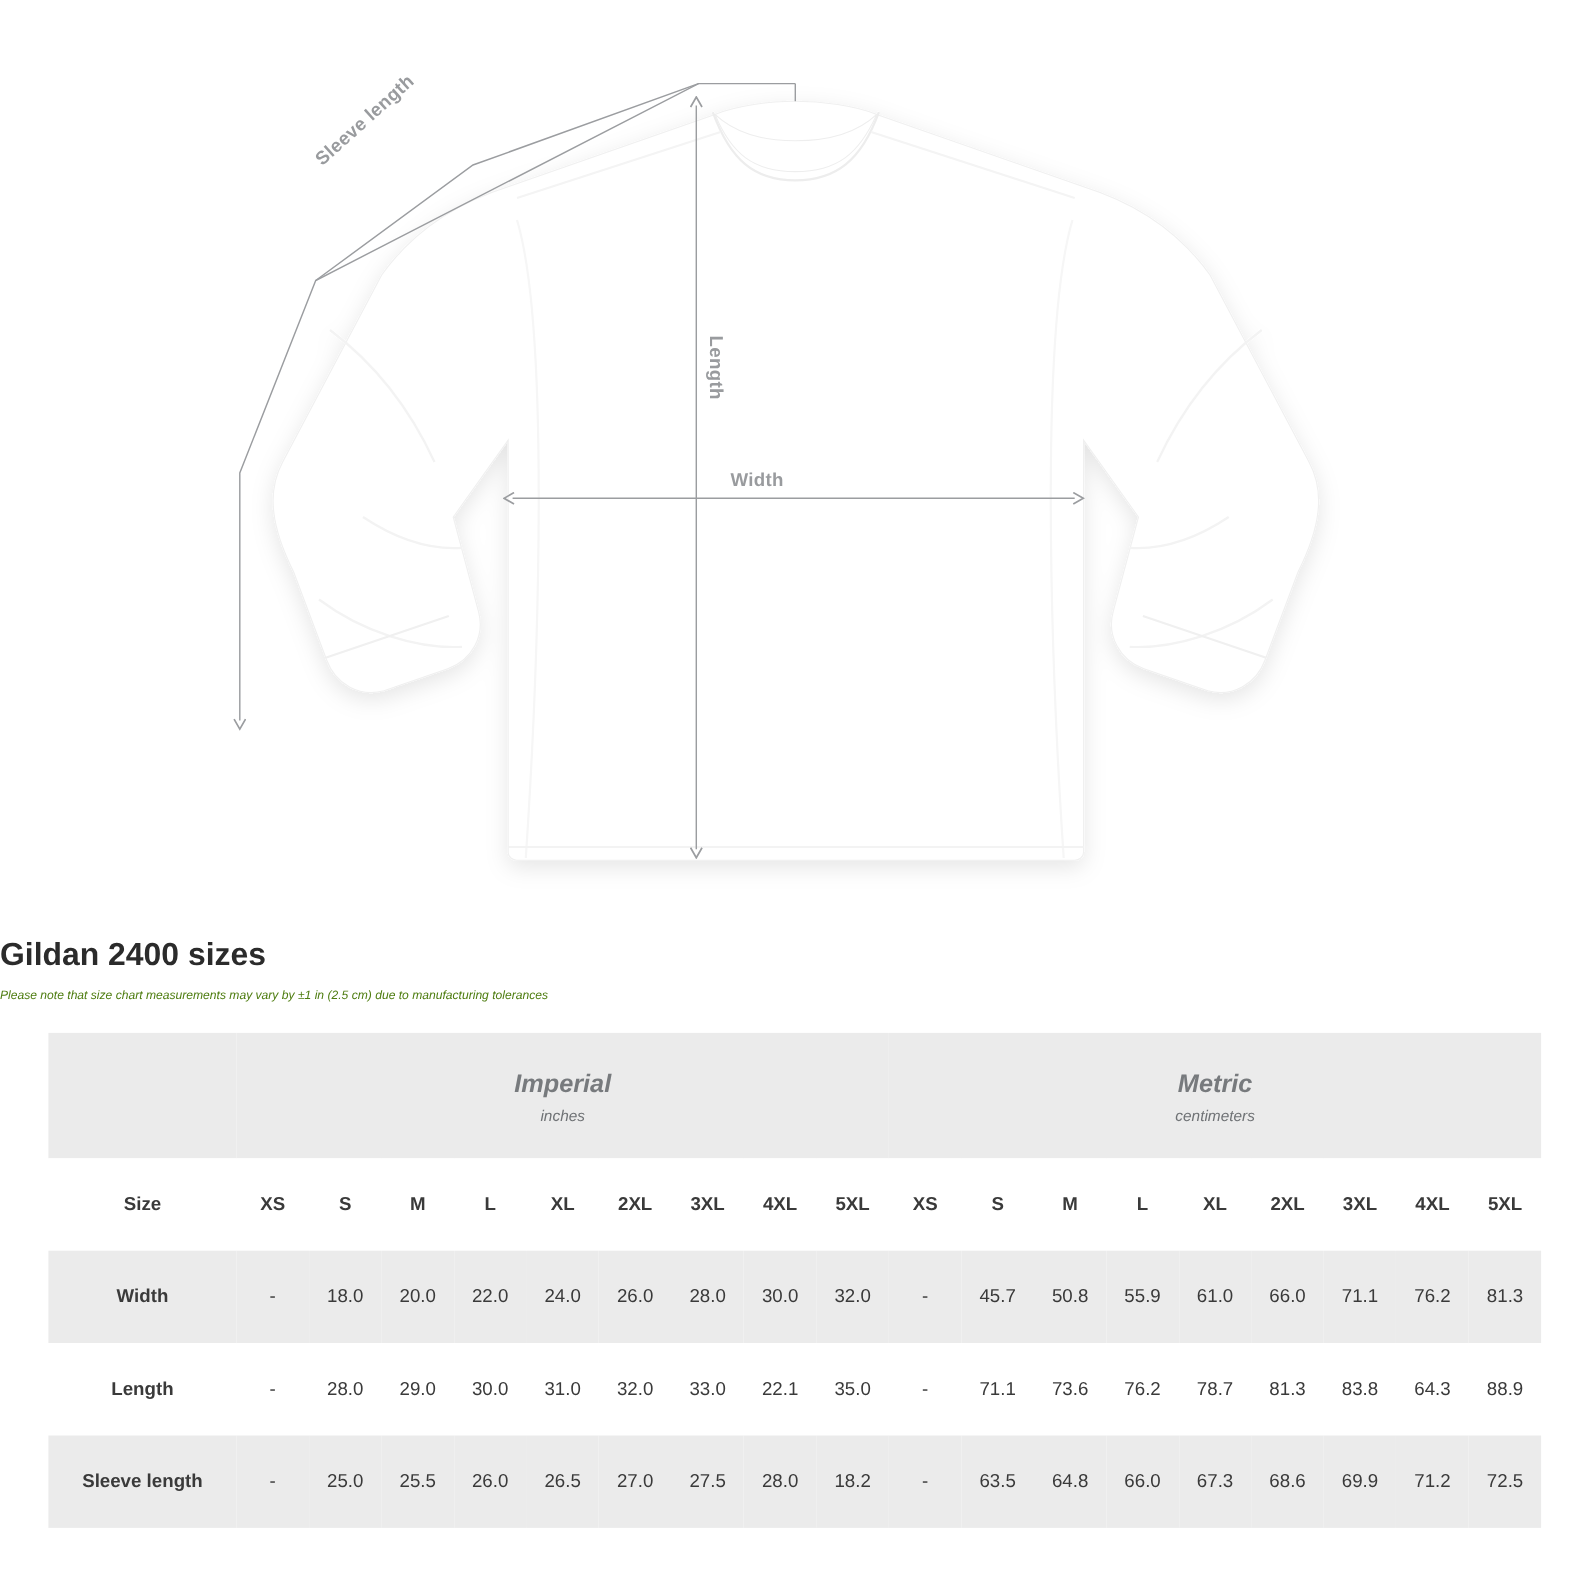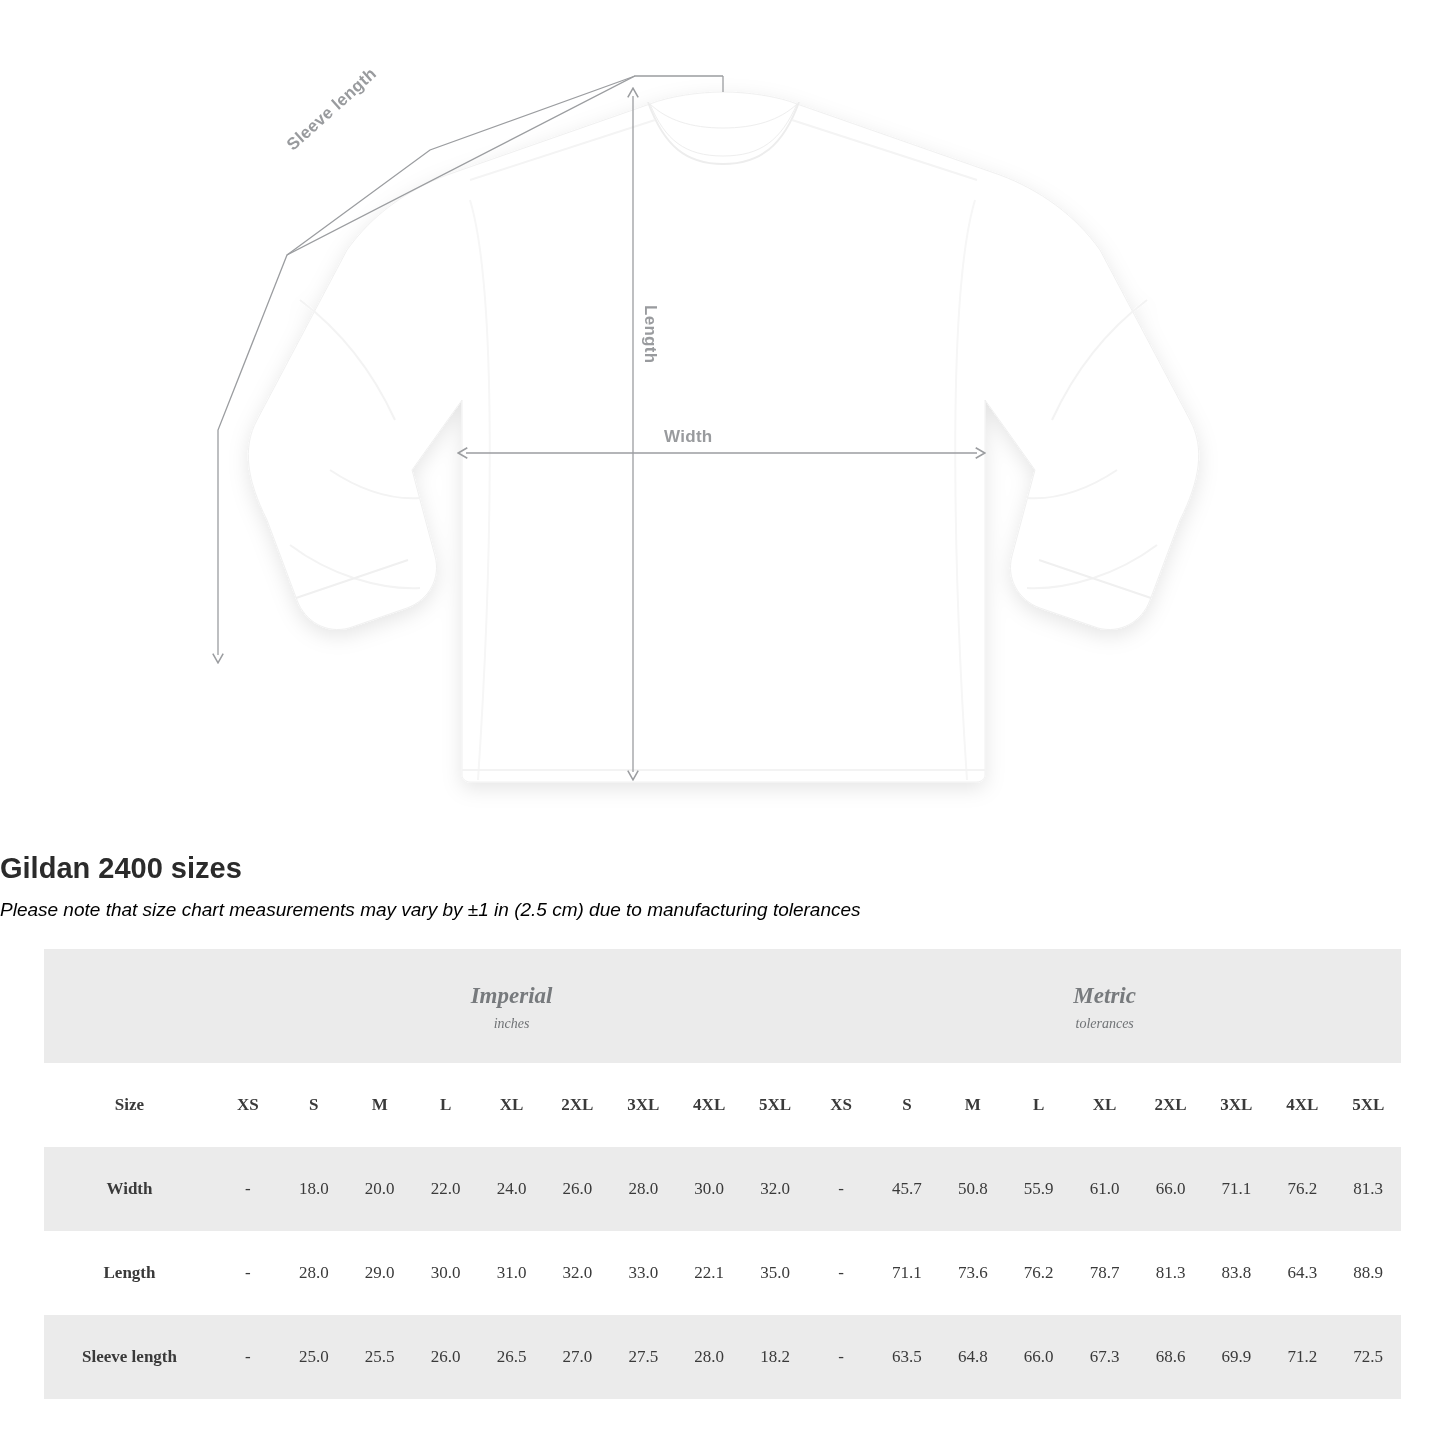--- a/index.html
+++ b/index.html
@@ -55,35 +55,34 @@
     text-align: left;
     margin-top: 22px;
   }
   .chart-title {
     font-size: 29px;
     font-weight: bold;
     color: #2b2b2b;
     margin: 0;
   }
   .chart-note {
-    font-size: 19px;
+    font-size: 11px;
     font-style: italic;
-    color: #000000;
+    color: #4d7c0f;
     margin-top: 14px;
   }
 
   
   .table-wrap {
     margin: 28px 44px 0 44px;
   }
   table.size-table {
     border-collapse: collapse;
     width: 1357px;
     table-layout: fixed;
-    font-family: Liberation Serif, serif;
   }
   table.size-table td, table.size-table th {
     border: 0;
     text-align: center;
     font-size: 17px;
     color: #3a3a3a;
   }
   
   .sys-row td {
     background: #ebebeb;
@@ -248,21 +247,21 @@
     </colgroup>
     <tbody>
       <tr class="sys-row">
         <td></td>
         <td colspan="9">
           <div class="sys-name">Imperial</div>
           <div class="sys-unit">inches</div>
         </td>
         <td colspan="9">
           <div class="sys-name">Metric</div>
-          <div class="sys-unit">tolerances</div>
+          <div class="sys-unit">centimeters</div>
         </td>
       </tr>
 
       <tr class="row-sizes row-plain">
         <td class="rowhead">Size</td>
         <td>XS</td>
         <td>S</td>
         <td>M</td>
         <td>L</td>
         <td>XL</td>

